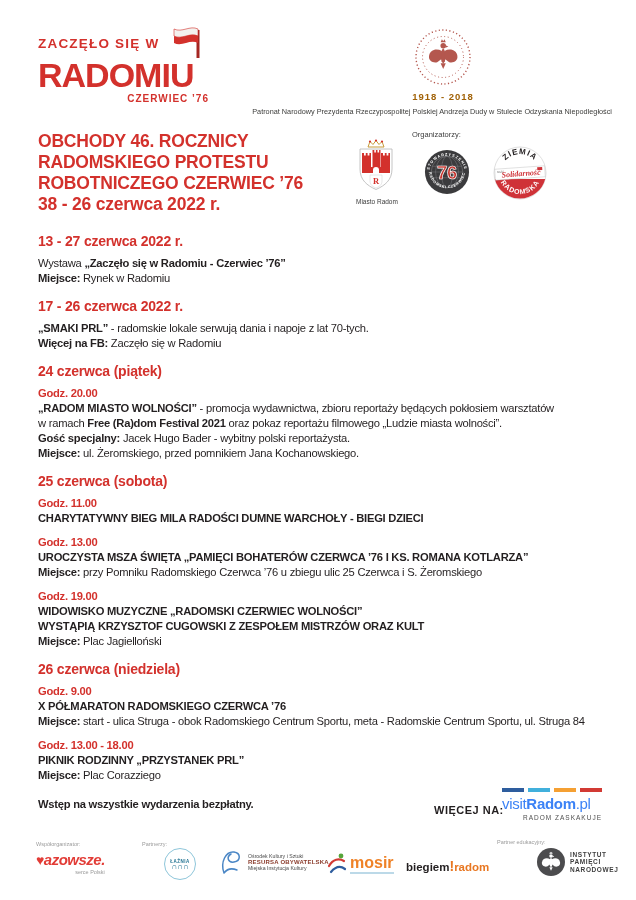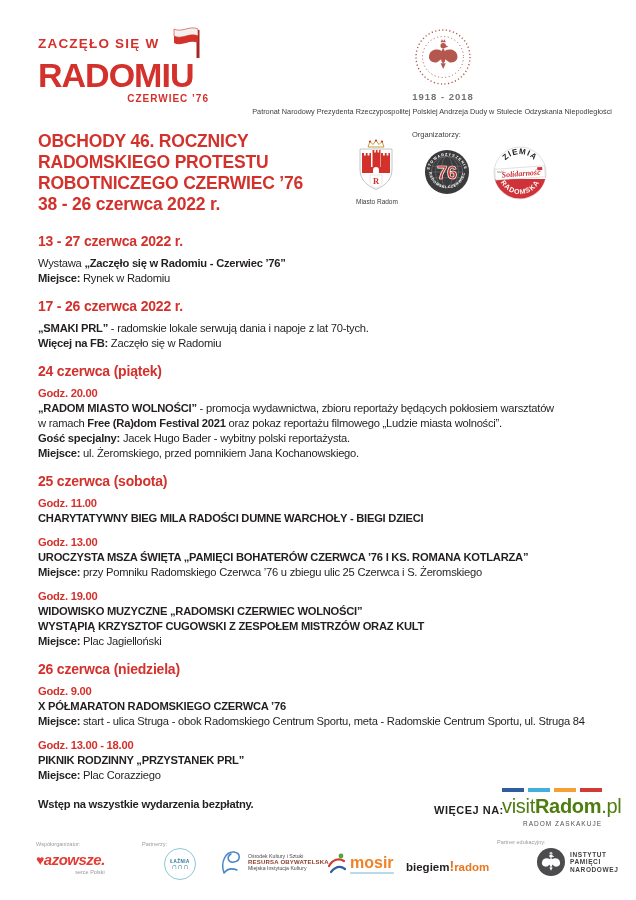--- a/index.html
+++ b/index.html
@@ -7,21 +7,21 @@
     position:relative;width:636px;height:900px;background:#fff;margin:0 auto;
     font-family:"Liberation Sans","DejaVu Sans",sans-serif;color:#231f20;overflow:hidden;
   }
   
   .brand{position:absolute;left:38px;top:36px;width:175px;color:var(--red);}
   .brand-top{font-size:13.5px;font-weight:bold;letter-spacing:1.2px;}
   .brand-main{font-size:34px;font-weight:bold;letter-spacing:-1px;line-height:36px;margin-top:6px;}
   .brand-sub{font-size:10px;font-weight:bold;letter-spacing:1px;text-align:right;padding-right:4px;margin-top:0px;}
   .brand-flag{position:absolute;left:122px;top:-12px;}
   
-  .seal{position:absolute;left:404px;top:28px;width:78px;text-align:center;color:#737373;}
+  .seal{position:absolute;left:404px;top:28px;width:78px;text-align:center;color:#a16207;}
   .seal-years{font-size:9.5px;font-weight:bold;letter-spacing:1px;margin-top:1px;}
   
   .patronage{position:absolute;right:24px;top:107px;font-size:7.3px;color:#3d3d3b;white-space:nowrap;letter-spacing:0px;}
   
   .title{position:absolute;left:38px;top:131px;color:var(--red);font-weight:bold;font-size:17.5px;line-height:21px;letter-spacing:-0.2px;}
   
   .org-label{position:absolute;left:412px;top:130px;font-size:7.5px;color:#3b3b3b;}
   .org-radom{position:absolute;left:356px;top:139px;width:40px;text-align:center;}
   .org-radom-caption{font-size:6.5px;color:#3b3b3b;margin-top:1px;white-space:nowrap;}
   .org-76{position:absolute;left:424px;top:149px;}
@@ -34,21 +34,21 @@
   .ev-item:last-child{margin-bottom:0;}
   .ev-line{margin:0;min-height:15px;}
   .ev-line .b{font-weight:bold;}
   .ev-line .r{color:var(--red);}
   .ev-note{font-weight:bold;margin:14px 0 0 0;font-size:11.2px;}
   
   .more-label{position:absolute;left:434px;top:804px;font-size:11px;font-weight:bold;letter-spacing:0.5px;}
   .visitradom{position:absolute;left:502px;top:788px;width:100px;}
   .vr-bars{display:flex;gap:4px;margin-bottom:3px;}
   .vr-bar{height:4px;flex:1;}
-  .vr-name{font-size:20px;color:#4d7c0f;white-space:nowrap;letter-spacing:-0.3px;}
+  .vr-name{font-size:15px;color:#3b82f6;white-space:nowrap;letter-spacing:-0.3px;}
   .vr-name .bold{font-weight:bold;}
   .vr-tag{font-size:6.5px;color:#4f4f4f;letter-spacing:1px;text-align:right;margin-top:2px;}
   
   .f-label{position:absolute;font-size:5.5px;color:#9b9b9b;}
   .mazowsze{position:absolute;left:36px;top:851px;color:#e23c36;}
   .mazowsze .word{font-size:15px;font-weight:bold;font-style:italic;letter-spacing:-0.5px;}
   .mazowsze .heart{font-size:14px;font-style:normal;}
   .mazowsze-tag{font-size:5.5px;color:#999;text-align:right;font-style:normal;letter-spacing:0;}
   .laznia{position:absolute;left:164px;top:848px;width:30px;height:30px;border:1.5px solid #8ec6da;border-radius:50%;
           display:flex;flex-direction:column;align-items:center;justify-content:center;}

